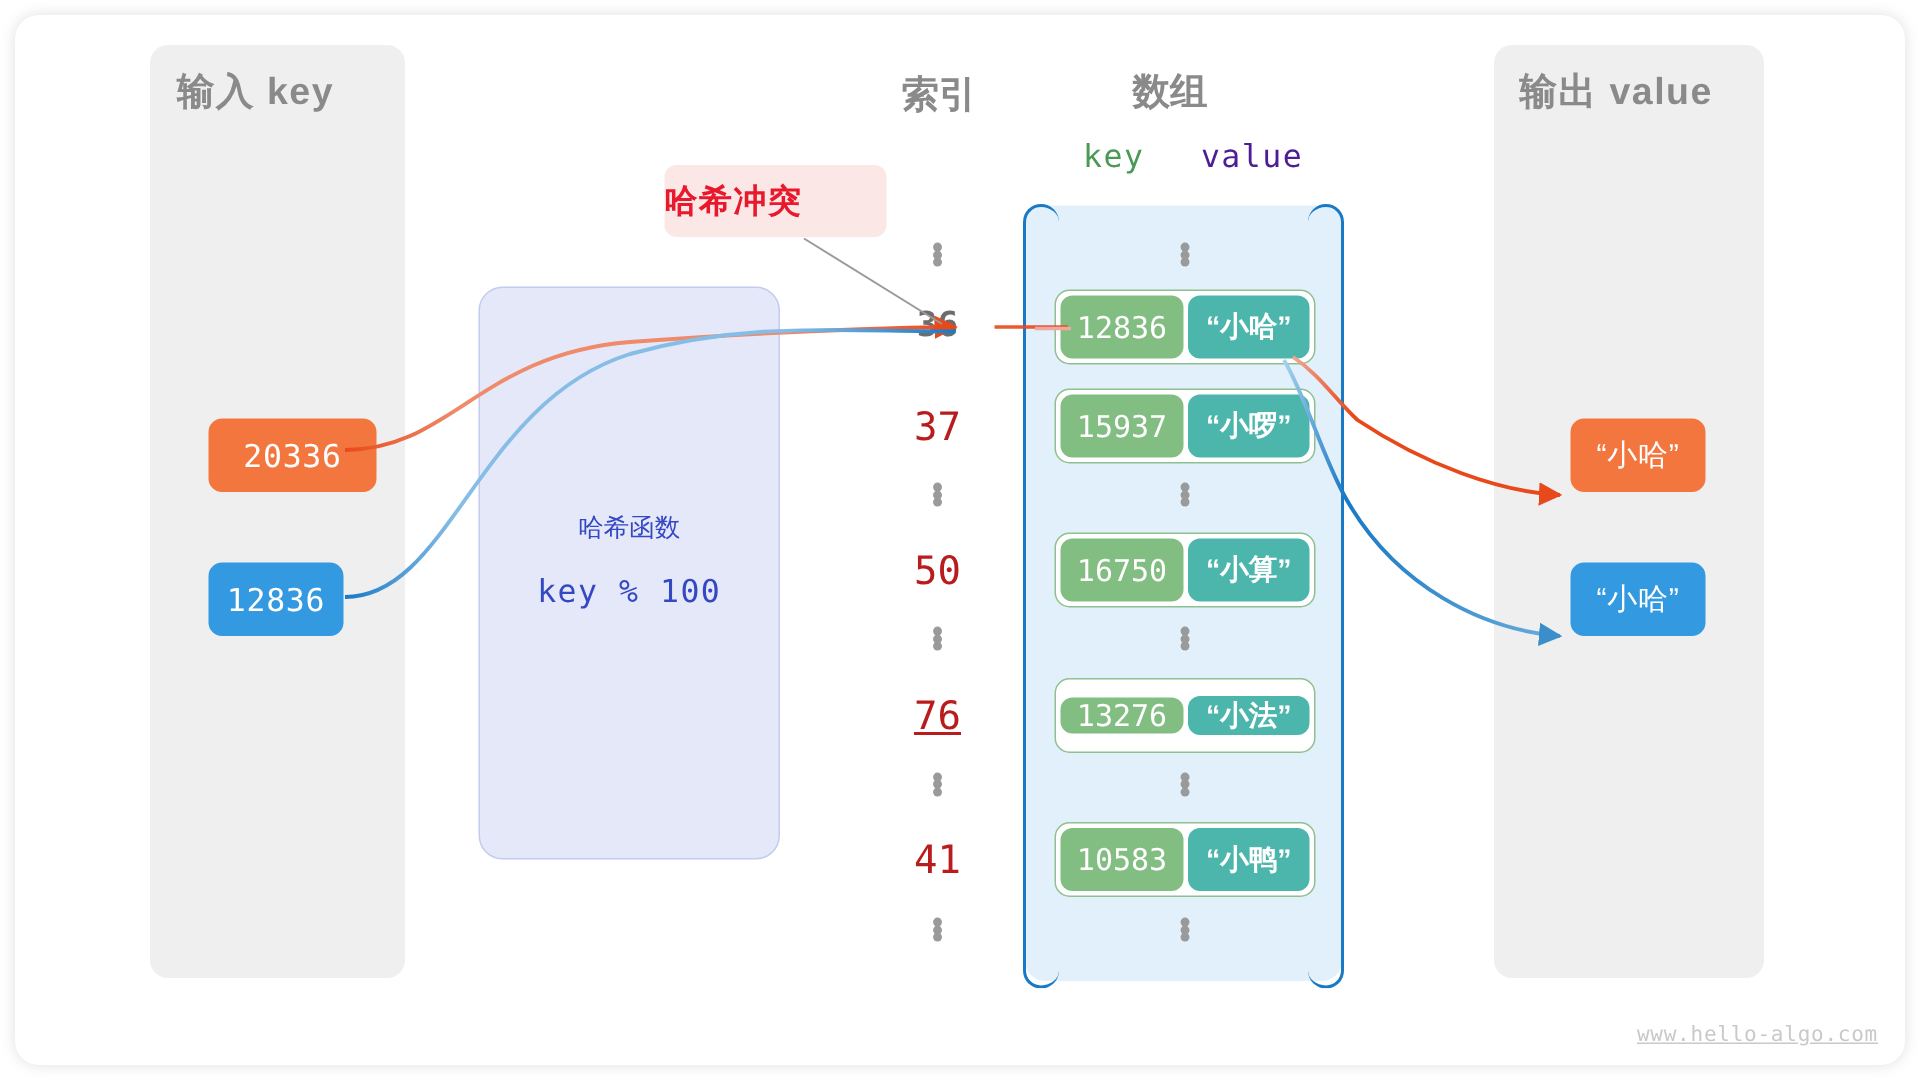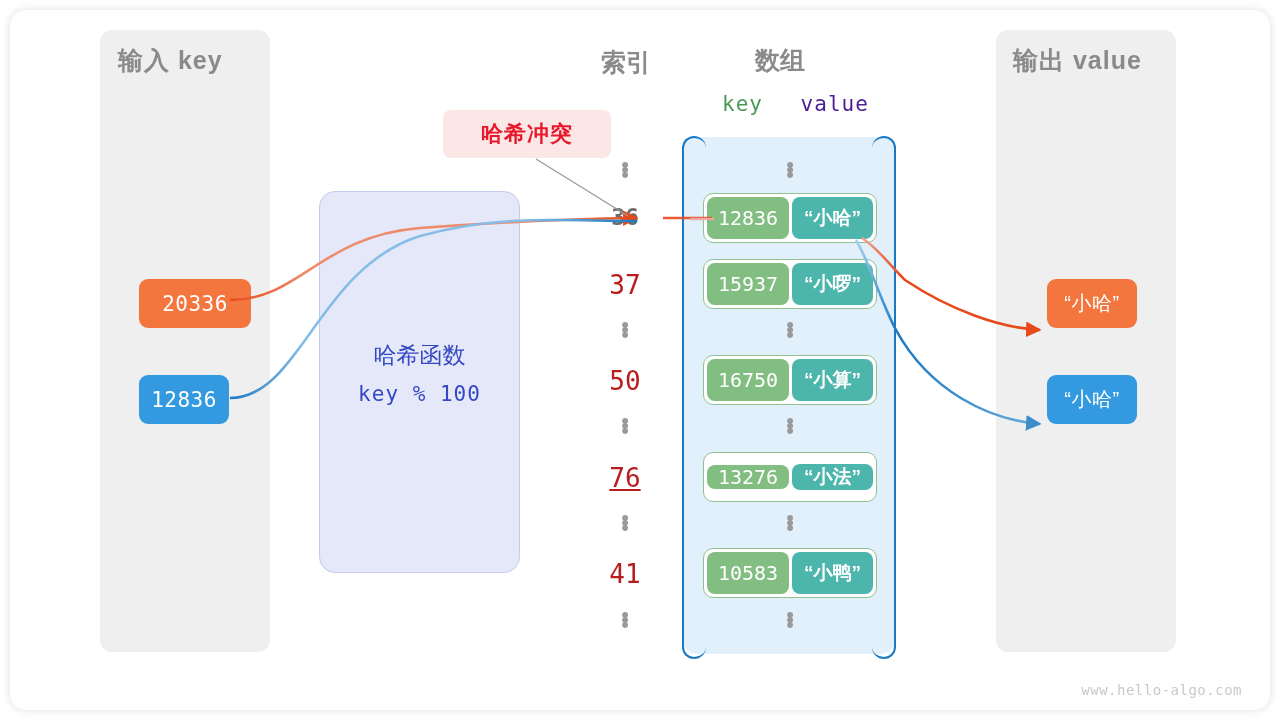--- a/index.html
+++ b/index.html
@@ -76,43 +76,43 @@
     width: 201px; height: 382px;
     background: #e4e8f9;
     border: 1.5px solid #c3cbef;
     border-radius: 16px;
   }
   #hash-label {
     position: absolute;
     left: 319px; top: 340px;
     width: 201px;
     text-align: center;
-    font-size: 23px;
+    font-size: 17px;
     color: #3548c4;
     font-weight: normal;
   }
   #hash-formula {
     position: absolute;
     left: 319px; top: 382px;
     width: 201px;
     text-align: center;
     font-family: "DejaVu Sans Mono", "Liberation Mono", monospace;
     font-size: 21px;
     color: #3548c4;
     letter-spacing: 1px;
   }
 
   
   #collision-badge {
     position: absolute;
     left: 443px; top: 110px;
-    width: 168px; height: 48px;
+    width: 148px; height: 48px;
     background: #fce7e7;
     border-radius: 8px;
-    display: flex; align-items: center; justify-content: center;
+    display: flex; align-items: center; justify-content: flex-start;
   }
   #collision-badge span {
     font-size: 22px;
     font-weight: bold;
     color: #e8192c;
     letter-spacing: 1px;
   }
 
   
   .chip {
@@ -218,25 +218,26 @@
   #wires {
     position: absolute;
     left: 0; top: 0;
     width: 1280px; height: 720px;
     pointer-events: none;
   }
 
   
   #watermark {
     position: absolute;
-    right: 38px; bottom: 22px;
+    right: 28px; bottom: 22px;
     font-family: "DejaVu Sans Mono", "Liberation Mono", monospace;
     font-size: 14px;
     color: #c9c9c9;
     letter-spacing: 0.5px;
+    text-decoration: underline;
   }
 </style>
 </head>
 <body>
 
 <div id="canvas">
   <div class="card"></div>
 
   <div class="panel" id="panel-input"></div>
   <div class="panel" id="panel-output"></div>

